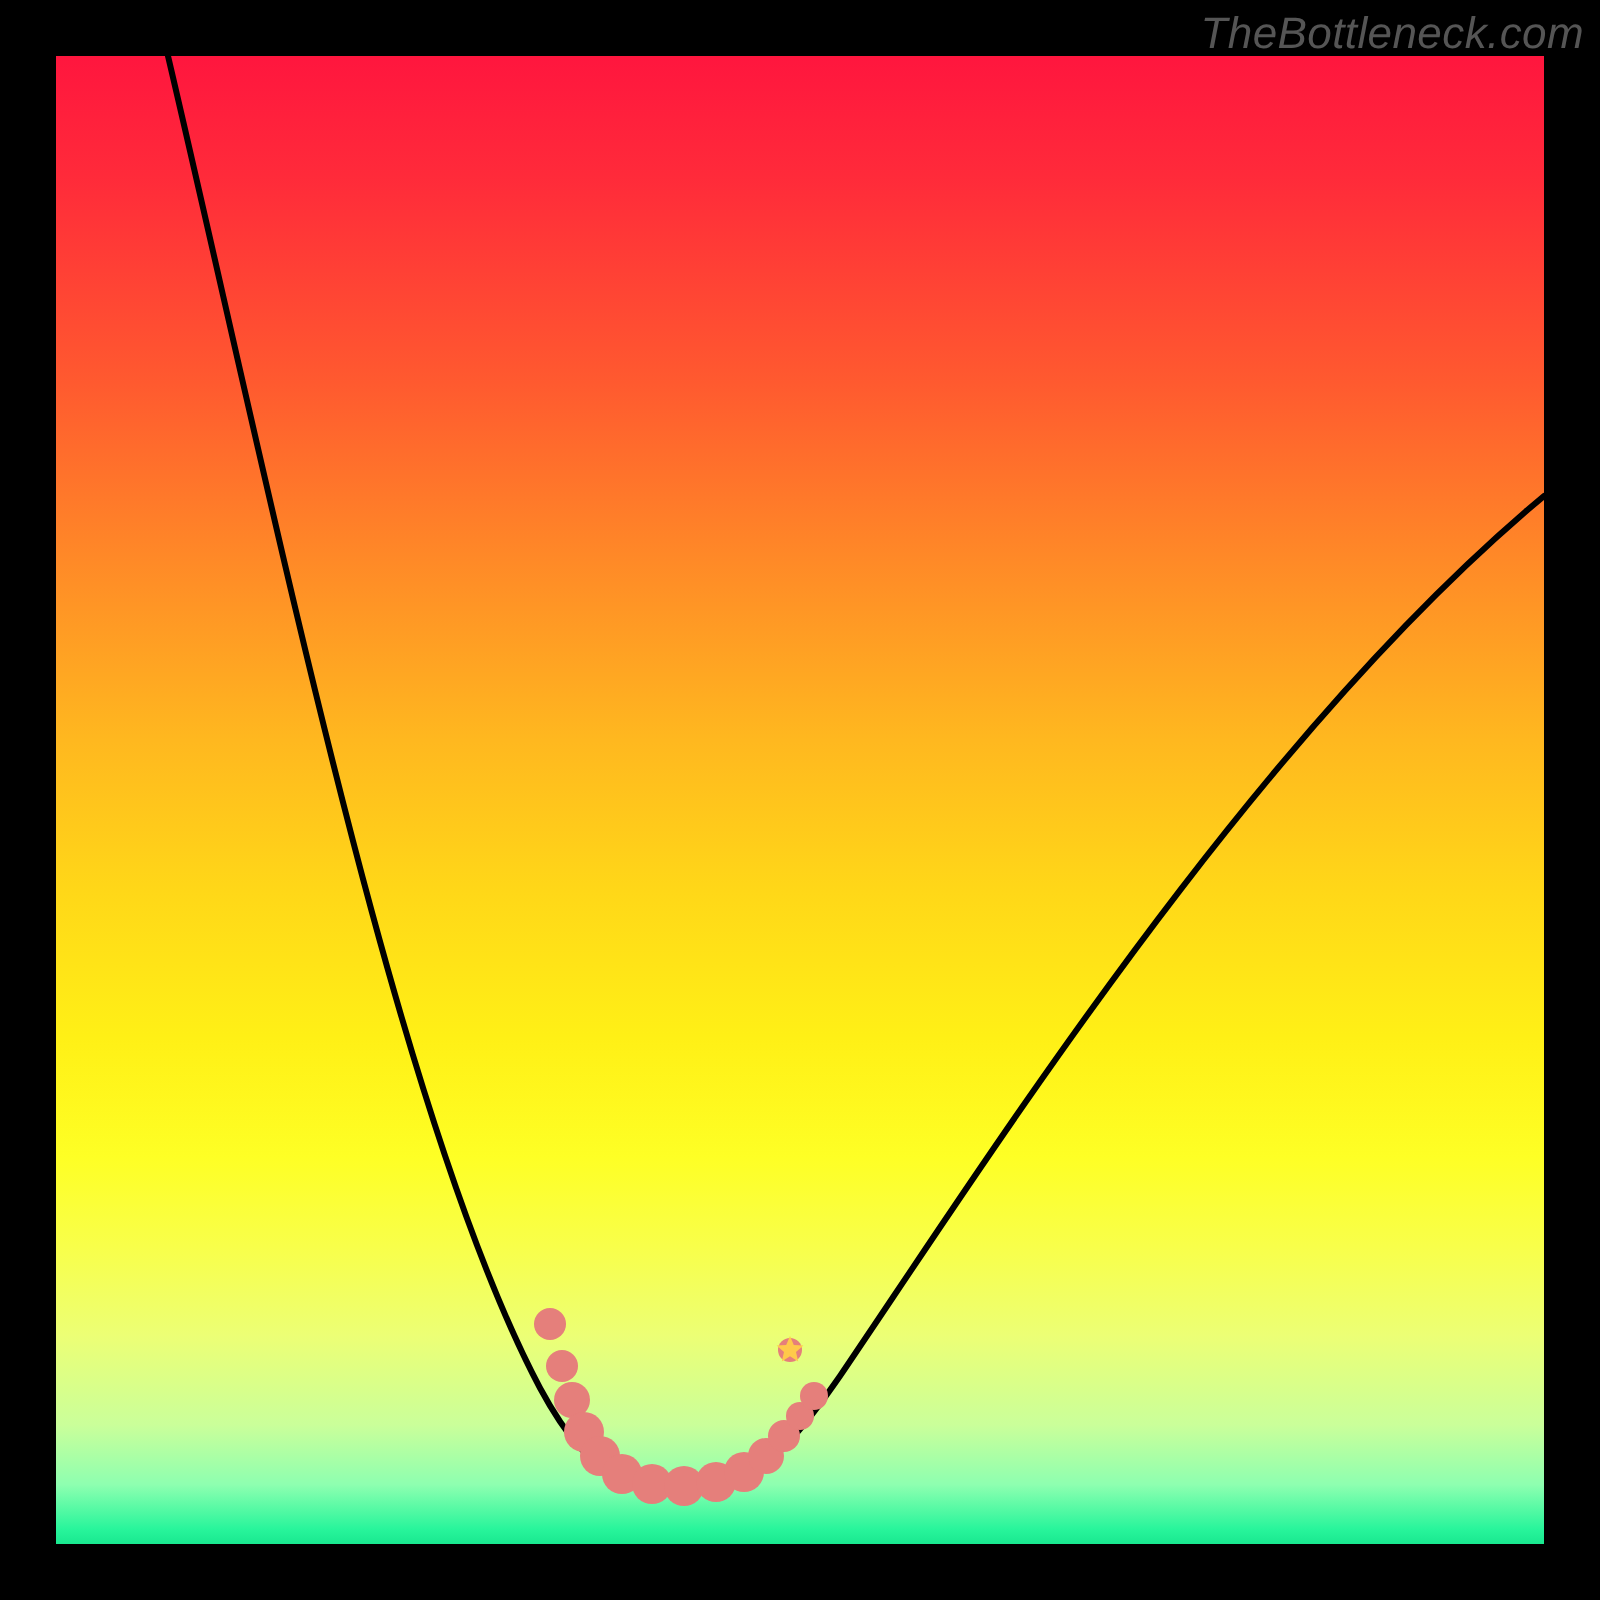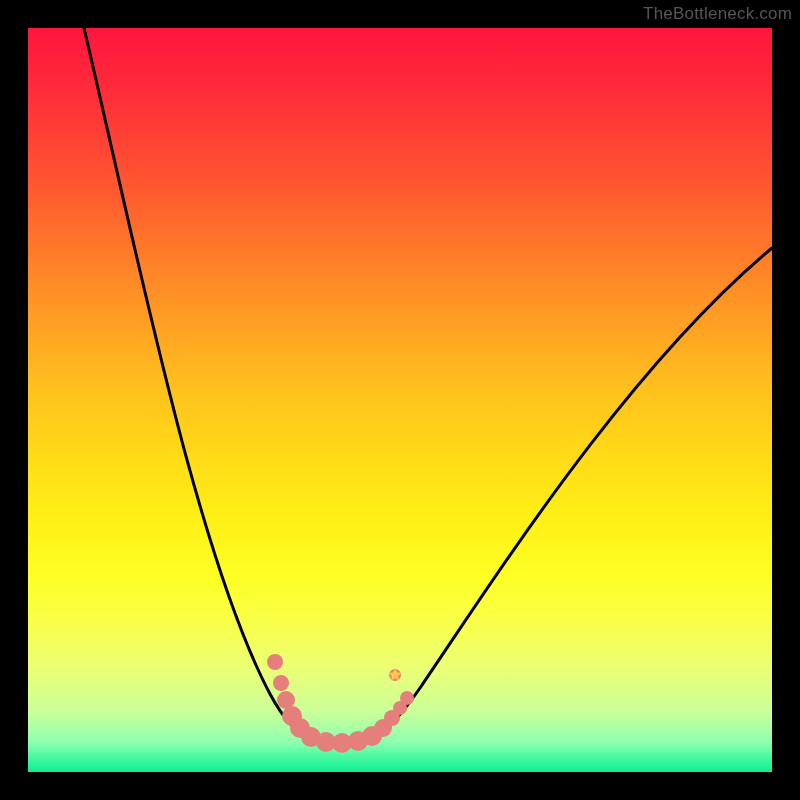--- a/index.html
+++ b/index.html
@@ -49,25 +49,26 @@
       #8effb0 96%,
       #28f59b 99%,
       #19e890 100%
     );
   }
   .watermark {
     position: absolute;
     top: 4px;
     right: 8px;
     color: #555;
-    font-size: 17px;
+    font-size: 22px;
     font-weight: 500;
     letter-spacing: 0.2px;
     z-index: 10;
     user-select: none;
+    font-style: italic;
   }
   svg.curve {
     position: absolute;
     left: 0;
     top: 0;
     width: 100%;
     height: 100%;
     overflow: visible;
   }
 </style>

